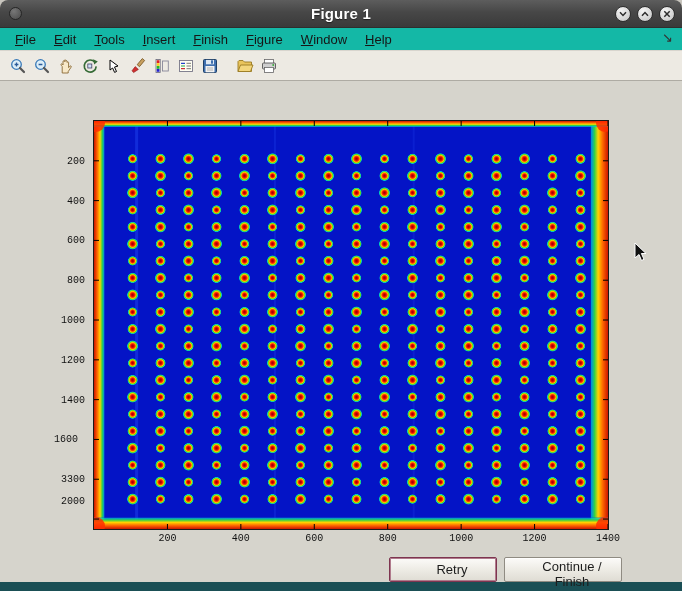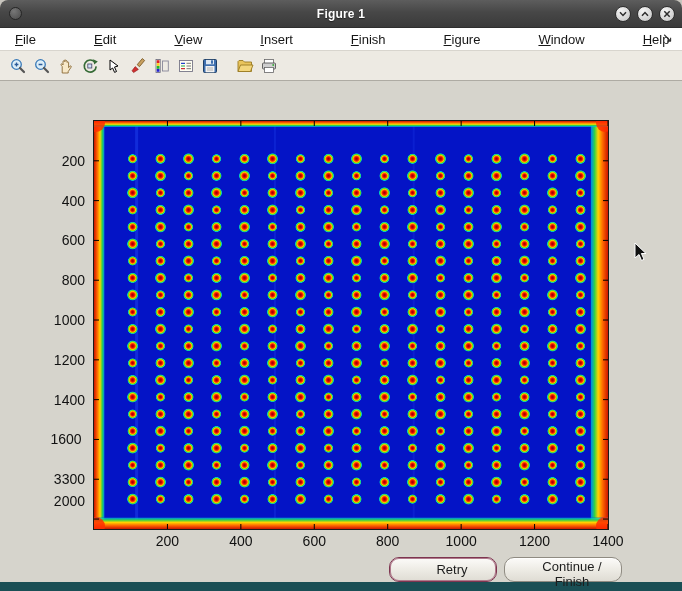--- a/index.html
+++ b/index.html
@@ -3,49 +3,49 @@
 <meta charset="utf-8">
 <style>
   html,body{margin:0;padding:0;background:#c8c5be;}
   body{width:682px;height:591px;overflow:hidden;font-family:"Liberation Sans",sans-serif;}
   .window{position:relative;width:682px;height:591px;border-radius:8px 8px 0 0;overflow:hidden;
           box-shadow:inset 0 0 0 1px rgba(96,93,87,.5);}
   
   .titlebar{height:28px;background:linear-gradient(#5d5d5d,#474747 45%,#3a3a3a);
             border-radius:8px 8px 0 0;position:relative;display:flex;align-items:center;justify-content:center;
             border-bottom:1px solid #2e2e2e;box-sizing:border-box;}
-  .titlebar .title{color:#fff;font-weight:bold;font-size:12px;letter-spacing:.2px;text-shadow:0 1px 1px rgba(0,0,0,.5);}
+  .titlebar .title{color:#fff;font-weight:bold;font-size:15px;letter-spacing:.2px;text-shadow:0 1px 1px rgba(0,0,0,.5);}
   .wm-btn{position:absolute;left:9px;top:7px;width:13px;height:13px;border-radius:50%;
           background:radial-gradient(circle at 35% 30%,#777,#4a4a4a);border:1px solid #262626;box-sizing:border-box;}
   .ctrl-group{position:absolute;right:7px;top:6px;display:flex;gap:6px;}
   .ctrl-btn{width:16px;height:16px;border-radius:50%;background:radial-gradient(circle at 35% 28%,#f4f4f4,#c2c2c2);
             border:1px solid #303030;box-sizing:border-box;display:flex;align-items:center;justify-content:center;}
   
-  .menubar{height:23px;background:#ffffff;display:flex;align-items:center;padding-left:6px;position:relative;
-           border-bottom:1px solid #d8d5ce;box-sizing:border-box;font-size:13px;color:#161616;gap:40px;}
+  .menubar{height:23px;background:#14b8a6;display:flex;align-items:center;padding-left:6px;position:relative;
+           border-bottom:1px solid #d8d5ce;box-sizing:border-box;font-size:13px;color:#161616;}
   .menu-item{display:inline-block;padding:2px 9px;cursor:default;}
   .menu-item::first-letter{text-decoration:underline;}
   .dock-arrow{position:absolute;right:9px;top:2px;font-size:13px;color:#333;}
   
   .toolbar{height:30px;background:#edeae3;display:flex;align-items:center;padding-left:7px;gap:3px;
            border-bottom:1px solid #aeaba3;box-sizing:border-box;}
   .tb-btn{width:21px;height:22px;display:flex;align-items:center;justify-content:center;border-radius:2px;}
   .tb-sep{width:8px;}
   
   .canvas{position:relative;height:501px;background:#d6d4cc;}
   .axes-area{position:absolute;left:93px;top:39px;width:514px;height:408px;border:1px solid #1a1a1a;background:#0414c6;}
   .axes-area svg{display:block;}
-  .tick{position:absolute;font-size:14px;color:#111;font-family:Liberation Sans, sans-serif;}
+  .tick{position:absolute;font-size:10px;color:#111;font-family:Liberation Mono, monospace;}
   .xlabels{position:absolute;left:0;top:412px;width:514px;height:14px;}
   .xtick{transform:translateX(-50%);top:0;}
   .ylabels{position:absolute;left:-47px;top:0;width:42px;height:408px;}
   .ytick{right:4px;transform:translateY(-50%);width:38px;text-align:right;}
   
   .btn{position:absolute;height:25px;background:linear-gradient(#fcfbf9,#eceae3 55%,#dfdcd4);
-       border:1px solid #8f8b82;border-radius:10px;font-size:13px;color:#1c1c1c;
+       border:1px solid #8f8b82;border-radius:2px;font-size:13px;color:#1c1c1c;
        font-family:"Liberation Sans",sans-serif;box-shadow:inset 0 1px 0 rgba(255,255,255,.65);padding-left:24px;}
   .btn-retry{left:389px;top:476px;width:108px;border-color:#7e3550;box-shadow:inset 0 0 0 1px #b07a8c;}
   .btn-continue{left:504px;top:476px;width:118px;}
   
   .bottom-strip{height:9px;background:#1a4f55;}
   .cursor{position:absolute;left:634px;top:242px;z-index:50;pointer-events:none;}
 </style>
 </head>
 <body>
 
@@ -69,21 +69,21 @@
         <svg width="10" height="10" viewBox="0 0 10 10">
             <path d="M2.3,2.3 L7.7,7.7 M7.7,2.3 L2.3,7.7" stroke="#2d2d2d" stroke-width="1.5"></path>
           </svg>
       </div>
     </div>
   </div>
 
   <div class="menubar">
     <span class="menu-item">File</span>
     <span class="menu-item">Edit</span>
-    <span class="menu-item">View</span>
+    <span class="menu-item">Tools</span>
     <span class="menu-item">Insert</span>
     <span class="menu-item">Finish</span>
     <span class="menu-item">Figure</span>
     <span class="menu-item">Window</span>
     <span class="menu-item">Help</span>
     <span class="dock-arrow">↘</span>
   </div>
 
   <div class="toolbar">
     <div class="tb-btn" title="Zoom In">

